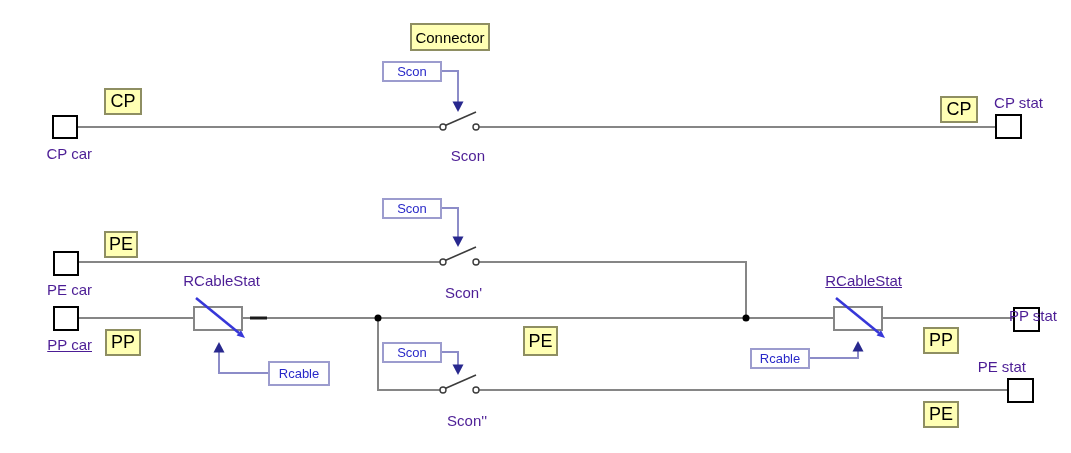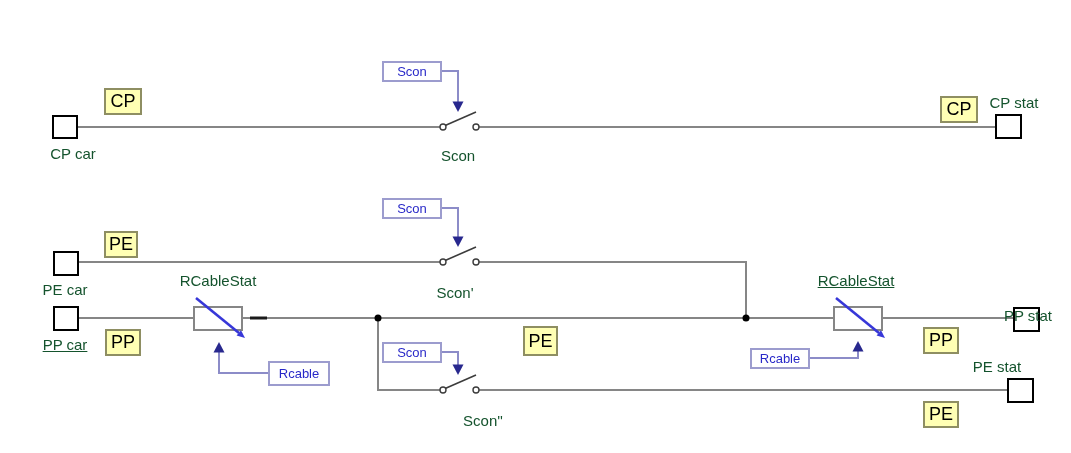--- a/index.html
+++ b/index.html
@@ -39,21 +39,21 @@
   .tag.small{font-size:15px;}
   .param{
     position:absolute;z-index:2;box-sizing:border-box;
     background:#fff;border:2px solid var(--paramBorder);
     color:var(--paramText);font-size:13px;
     display:flex;align-items:center;justify-content:center;
     white-space:nowrap;
   }
   .lbl{
     position:absolute;z-index:2;
-    color:#14532d;font-size:15px;text-align:center;
+    color:#4c1d95;font-size:15px;text-align:right;
     white-space:nowrap;
   }
 </style>
 </head>
 <body>
 
 <div id="canvas">
 
   <svg id="wires" width="1071" height="453" viewBox="0 0 1071 453">
 
@@ -134,39 +134,40 @@
     </g>
   </svg>
 
   <div class="port" style="left:52px;top:115px;width:26px;height:24px;"></div>
   <div class="port" style="left:995px;top:114px;width:27px;height:25px;"></div>
   <div class="port" style="left:53px;top:251px;width:26px;height:25px;"></div>
   <div class="port" style="left:53px;top:306px;width:26px;height:25px;"></div>
   <div class="port" style="left:1013px;top:307px;width:27px;height:25px;"></div>
   <div class="port" style="left:1007px;top:378px;width:27px;height:25px;"></div>
 
+  <div class="tag small" style="left:410px;top:23px;width:80px;height:28px;">Connector</div>
   <div class="tag" style="left:104px;top:88px;width:38px;height:27px;">CP</div>
   <div class="tag" style="left:940px;top:96px;width:38px;height:27px;">CP</div>
   <div class="tag" style="left:104px;top:231px;width:34px;height:27px;">PE</div>
   <div class="tag" style="left:105px;top:329px;width:36px;height:27px;">PP</div>
   <div class="tag" style="left:523px;top:326px;width:35px;height:30px;">PE</div>
   <div class="tag" style="left:923px;top:327px;width:36px;height:27px;">PP</div>
   <div class="tag" style="left:923px;top:401px;width:36px;height:27px;">PE</div>
 
   <div class="param" style="left:382px;top:61px;width:60px;height:21px;">Scon</div>
   <div class="param" style="left:382px;top:198px;width:60px;height:21px;">Scon</div>
   <div class="param" style="left:382px;top:342px;width:60px;height:21px;">Scon</div>
   <div class="param" style="left:268px;top:361px;width:62px;height:25px;">Rcable</div>
   <div class="param" style="left:750px;top:348px;width:60px;height:21px;">Rcable</div>
 
-  <div class="lbl" style="left:38px;top:145px;width:54px;margin-left:8px;">CP car</div>
+  <div class="lbl" style="left:38px;top:145px;width:54px;">CP car</div>
   <div class="lbl" style="left:431px;top:147px;width:54px;">Scon</div>
   <div class="lbl" style="left:985px;top:94px;width:58px;">CP stat</div>
   <div class="lbl" style="left:38px;top:281px;width:54px;">PE car</div>
   <div class="lbl" style="left:176px;top:272px;width:84px;">RCableStat</div>
   <div class="lbl" style="left:428px;top:284px;width:54px;">Scon'</div>
   <div class="lbl" style="left:38px;top:336px;width:54px;text-decoration:underline;">PP car</div>
-  <div class="lbl" style="left:454px;top:412px;width:58px;">Scon''</div>
+  <div class="lbl" style="left:429px;top:412px;width:58px;">Scon''</div>
   <div class="lbl" style="left:810px;top:272px;width:92px;text-decoration:underline;">RCableStat</div>
   <div class="lbl" style="left:999px;top:287px;width:58px;margin-top:20px;">PP stat</div>
   <div class="lbl" style="left:968px;top:358px;width:58px;">PE stat</div>
 
 </div>
 
 </body></html>

